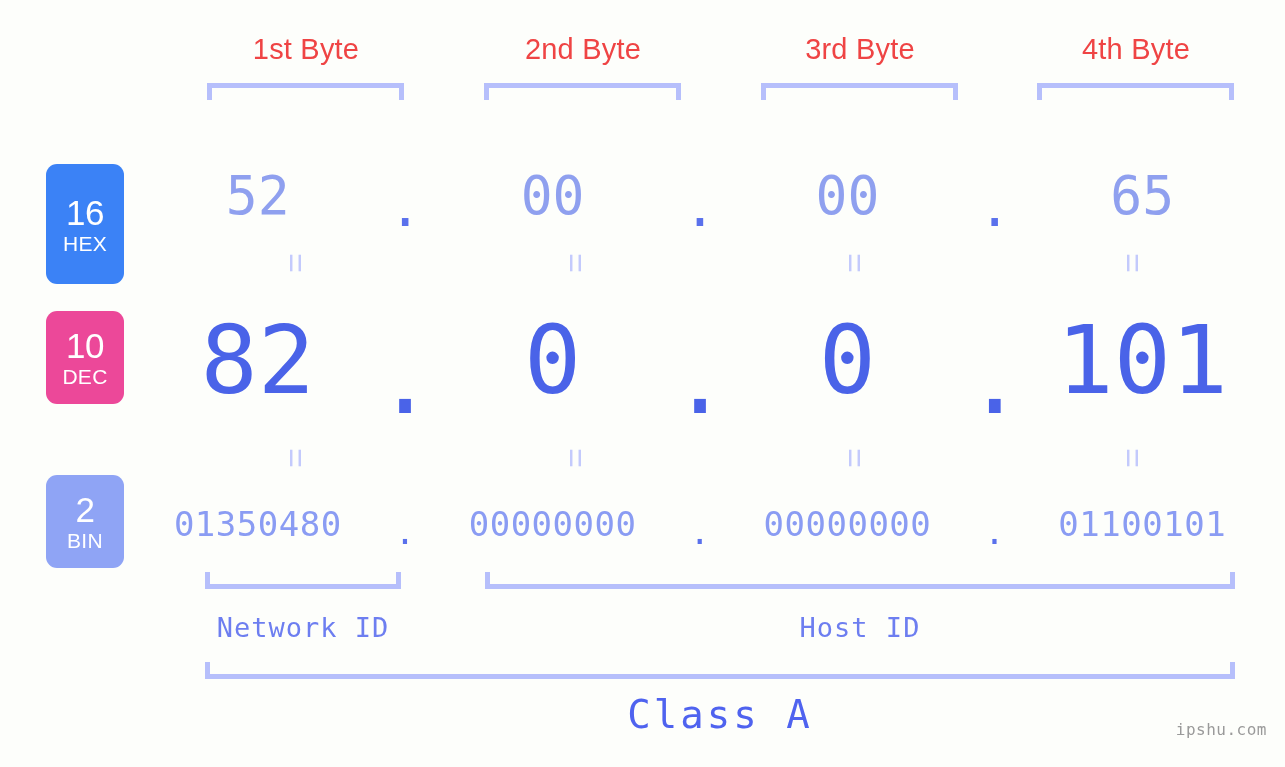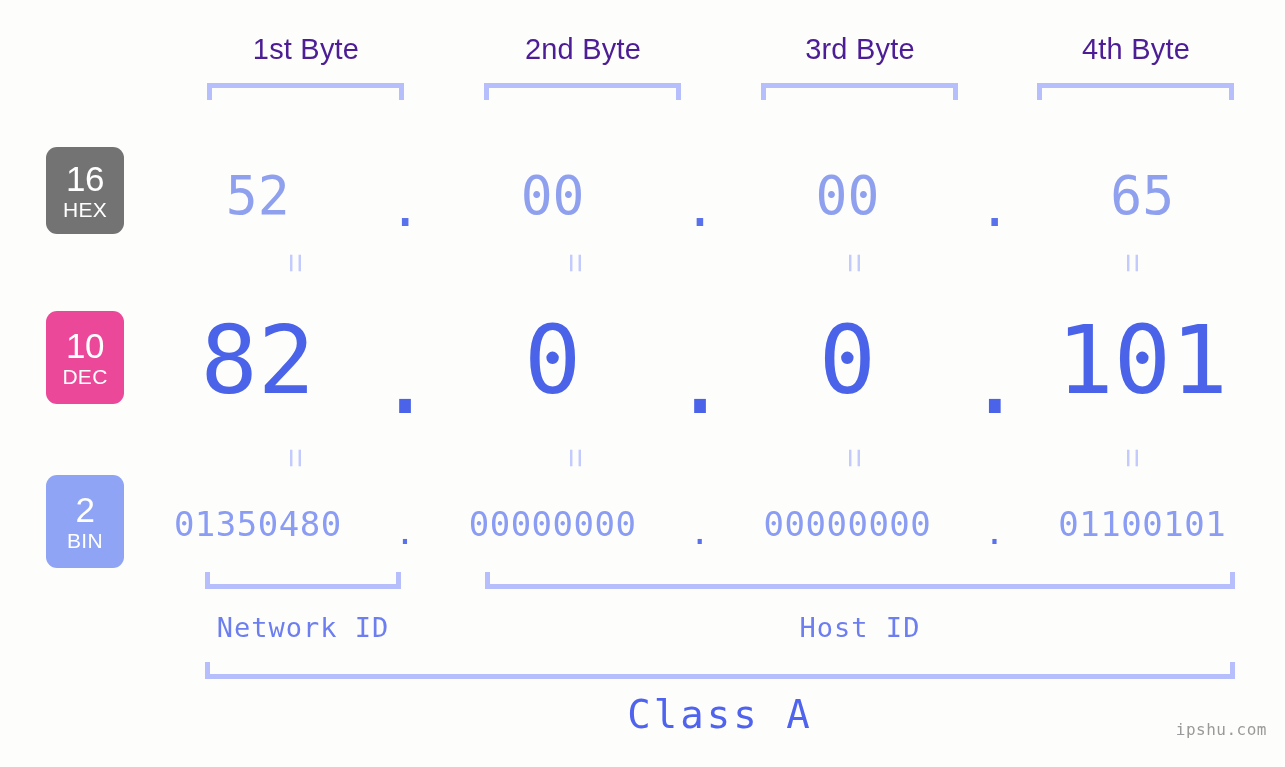--- a/index.html
+++ b/index.html
@@ -20,21 +20,21 @@
     height: 767px;
   }
 
   
   .byte-label {
     position: absolute;
     top: 33px;
     font-family: "Liberation Sans", sans-serif;
     font-size: 29px;
     font-weight: 400;
-    color: #4c1d95;
+    color: #ef4444;
     text-align: center;
     white-space: nowrap;
     letter-spacing: 0.2px;
   }
 
   
   
   .bracket-down {
     position: absolute;
     border-top: 5px solid #b6bffb;
@@ -71,21 +71,21 @@
     font-size: 35px;
     font-weight: 400;
     letter-spacing: -0.5px;
   }
   .badge .unit {
     font-size: 21px;
     font-weight: 400;
     margin-top: 3px;
     letter-spacing: 0.3px;
   }
-  .badge-hex { top: 147px; height: 87px; background: #737373; }
+  .badge-hex { top: 164px; height: 120px; background: #3b82f6; }
   .badge-dec { top: 311px; height: 93px; background: #ec4899; }
   .badge-bin { top: 475px; height: 93px; background: #8fa4f5; }
 
   
   .row {
     position: absolute;
     left: 150px;
     width: 1100px;
     display: flex;
     align-items: center;

